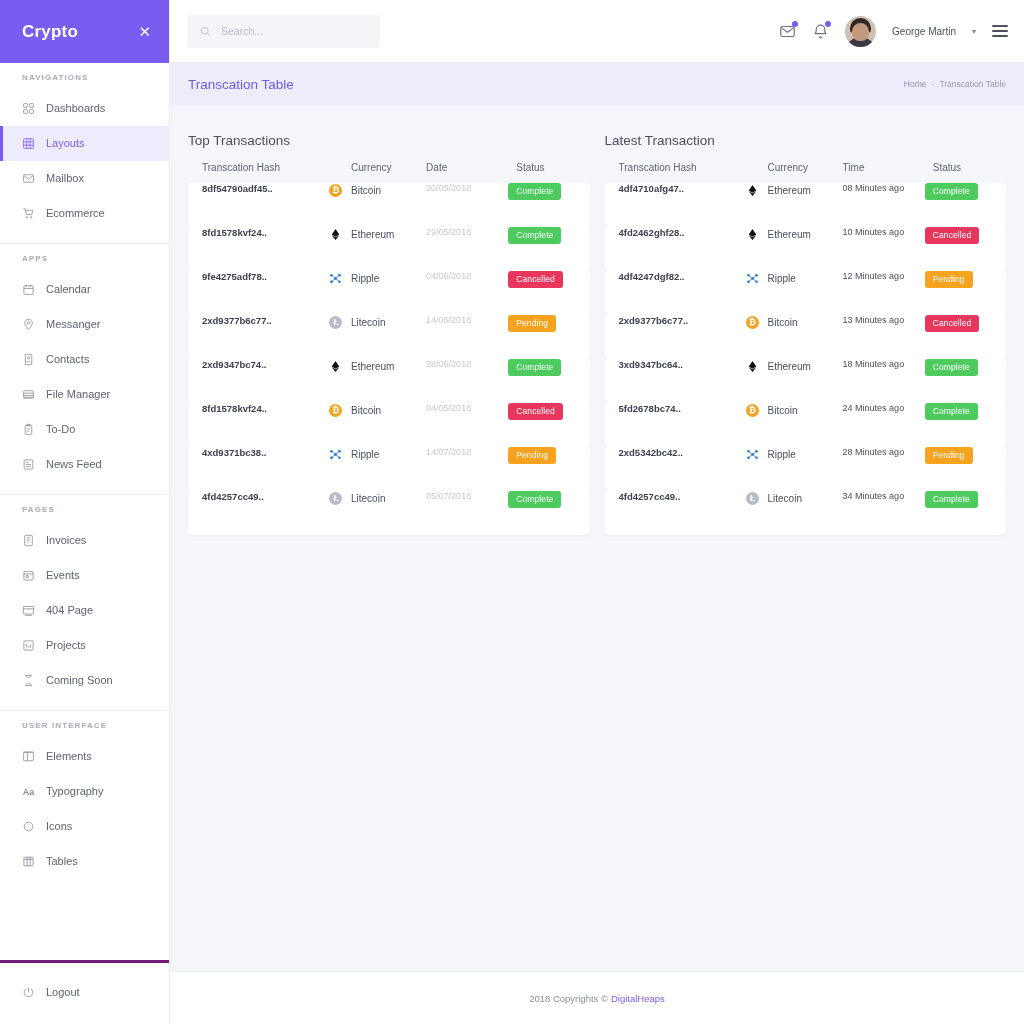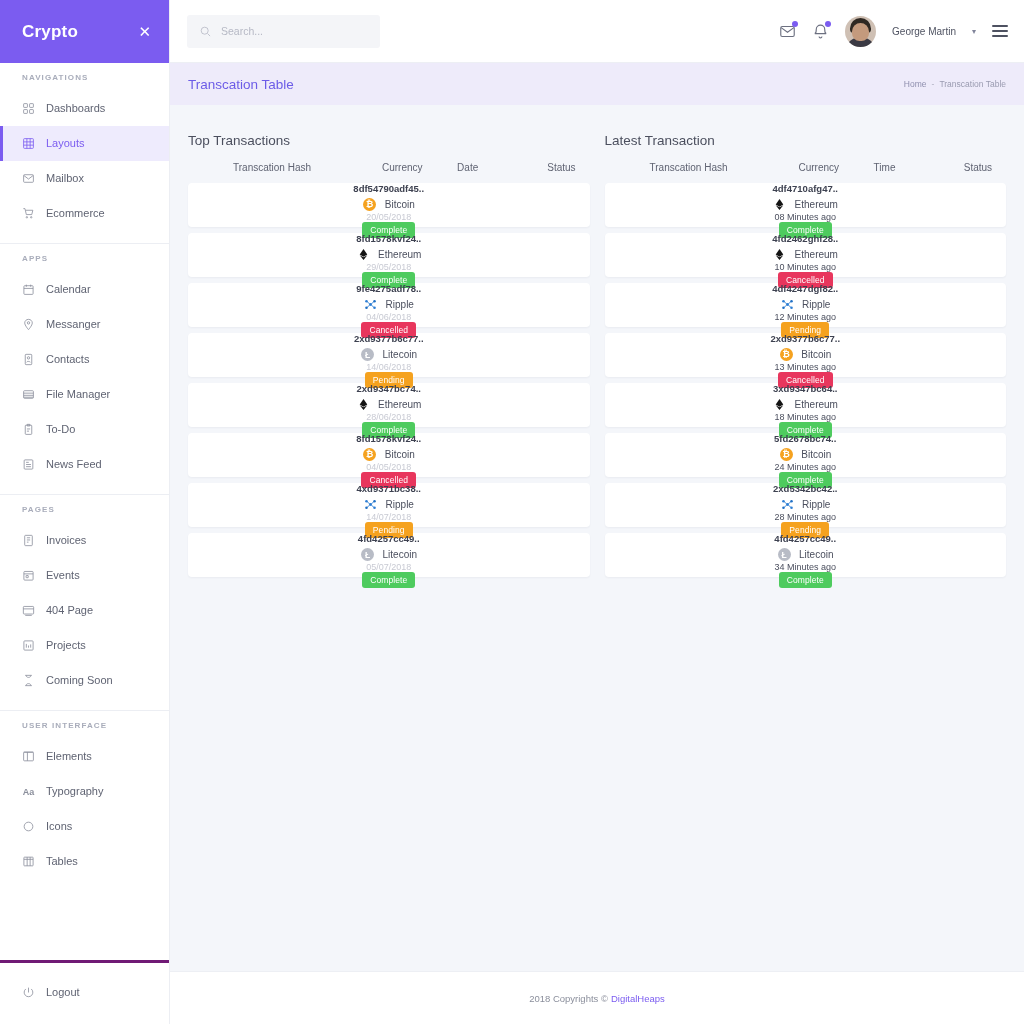--- a/index.html
+++ b/index.html
@@ -97,35 +97,34 @@
   #main {
     position: absolute; left: 170px; top: 105px; width: 854px; height: 866px;
     background: #f4f6fa; padding: 28px 18px 0 18px;
     display: flex; gap: 15px;
   }
   .panel { flex: 1 1 0; min-width: 0; }
   .panel-title { font-size: 13.5px; color: #4b4f5e; margin-bottom: 14px; font-weight:400; }
   .thead { display: flex; align-items: center; padding: 0 14px 10px 14px; }
   .thead div { font-size: 10px; color: #5f6372; }
   .row-card {
-    display: flex; align-items: center;
+    display: flex; align-items: flex-start;
     background: #ffffff; border-radius: 4px; height: 44px;
-    margin-bottom: 6px; padding: 0 14px;
+    padding: 0 14px;
     box-shadow: 0 1px 2px rgba(38,44,74,0.05);
-    flex-direction: column;
   }
   .c-hash { flex: 0 0 34%; font-size: 9.5px; color: #3d4150; font-weight: 600; }
   .c-cur  { flex: 0 0 26%; display: flex; align-items: center; gap: 8px; font-size: 10px; color: #4b4f5e; }
   .c-date { flex: 0 0 22%; font-size: 9px; }
   .c-stat { flex: 1 1 auto; display: flex; justify-content: flex-start; }
   .left-panel .c-date { color: #c8cad3; }
   .right-panel .c-date { color: #4b4f5e; }
 
   
-  .thead .h-hash { flex: 0 0 34%; margin-left: 31px; }
+  .thead .h-hash { flex: 0 0 34%; }
   .thead .h-cur  { flex: 0 0 26%; text-align:left; padding-left: 22px; }
   .thead .h-date { flex: 0 0 22%; }
   .thead .h-stat { flex: 1 1 auto; padding-left: 8px; }
 
   .badge {
     display:inline-block; font-size: 8.5px; color:#fff; border-radius: 3px;
     padding: 4px 8px 4px 8px; line-height: 1; letter-spacing:.1px;
   }
   .badge.complete  { background: #4ecb5e; }
   .badge.cancelled { background: #e8365d; }

